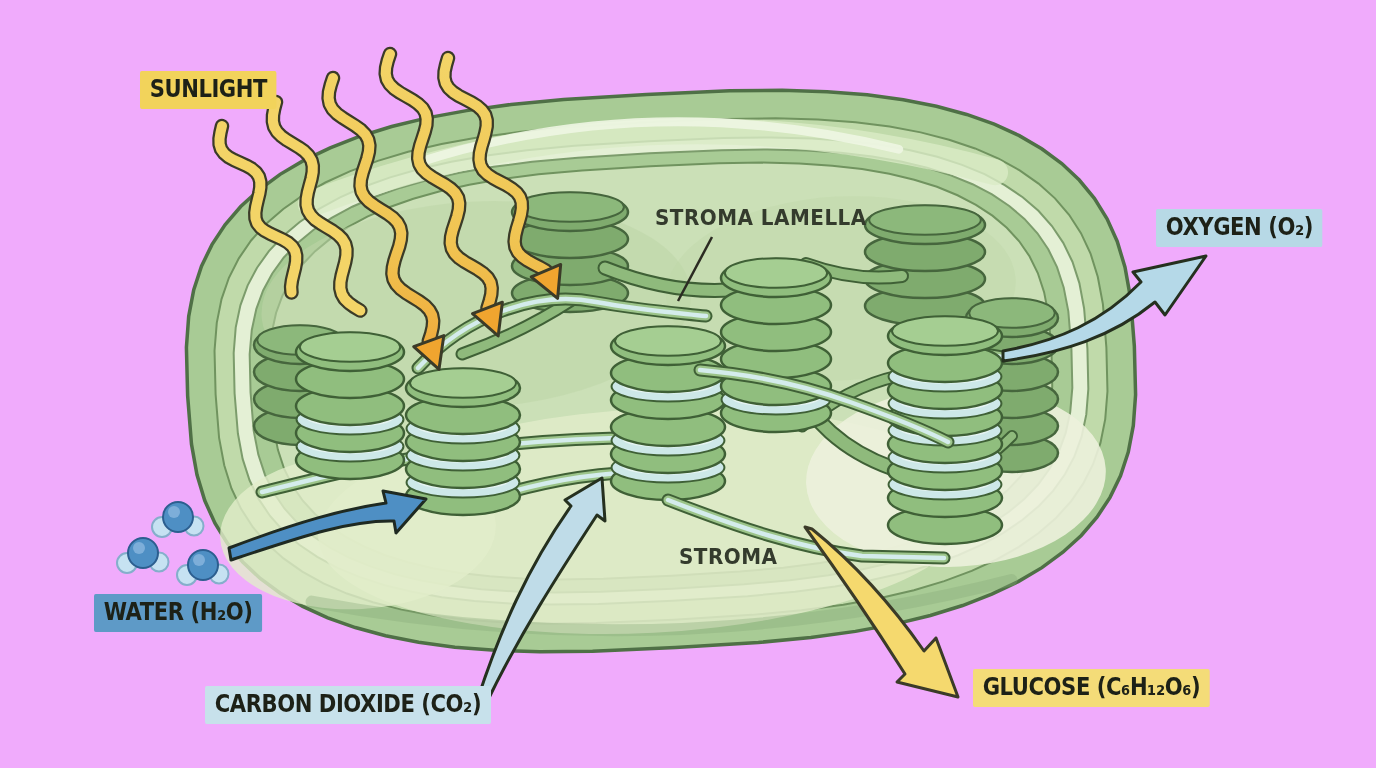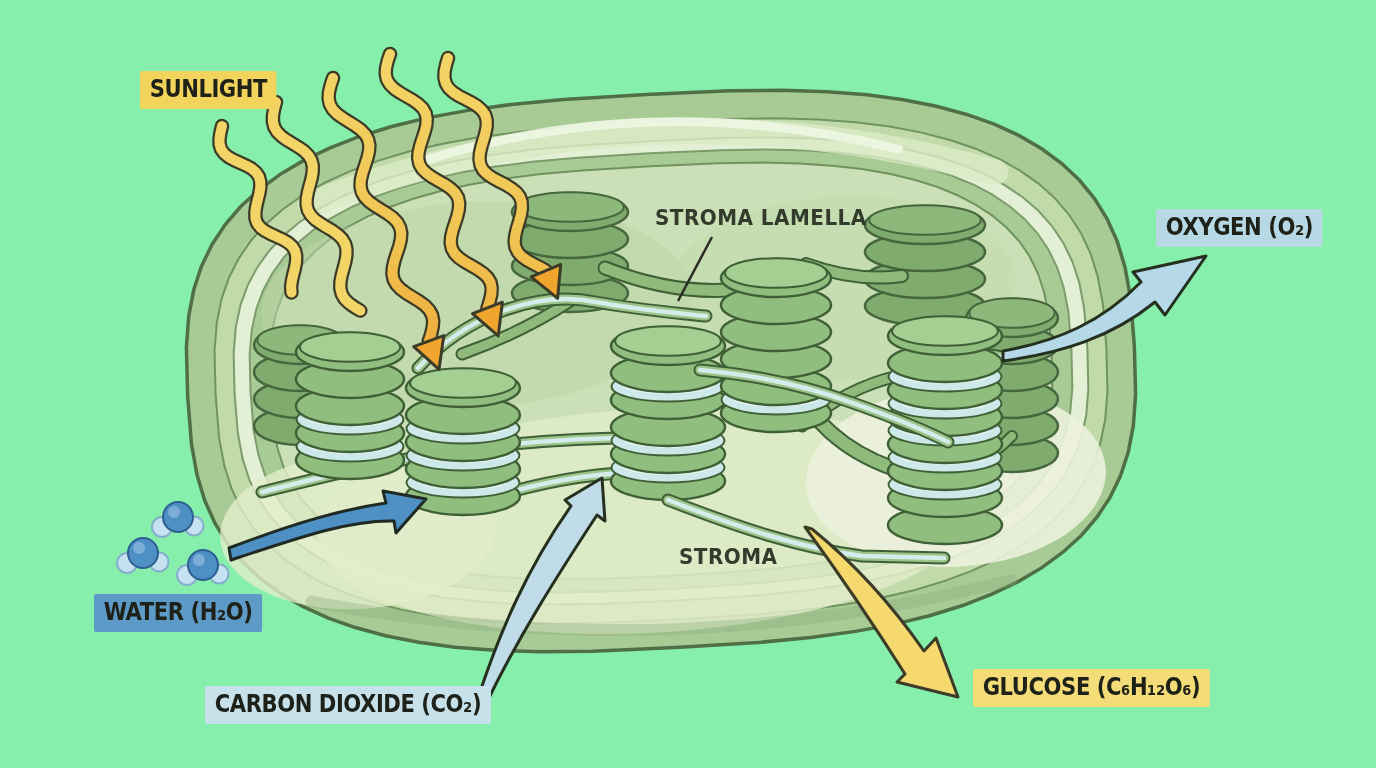--- a/index.html
+++ b/index.html
@@ -1,16 +1,16 @@
 <!DOCTYPE html>
 <html><head>
 <meta charset="utf-8">
 <style>
   html,body{margin:0;padding:0;background:#F2F1EB;}
-  .stage{position:relative;width:1376px;height:768px;background:#86efac;overflow:hidden;
+  .stage{position:relative;width:1376px;height:768px;background:#f0abfc;overflow:hidden;
          font-family:"DejaVu Sans",sans-serif;}
   .stage svg{position:absolute;left:0;top:0;}
   .lbl{position:absolute;font-weight:bold;font-size:24px;line-height:30px;color:#1D2117;
        padding:3px 11px 5px;letter-spacing:-0.5px;white-space:nowrap;border-radius:2px;
        transform:scaleX(.88);transform-origin:left center;}
   .lbl.plain{background:none;font-size:21px;color:#343B2D;padding:0;letter-spacing:.5px;
        transform:scaleX(.95);}
 </style>
 </head>
 <body>

